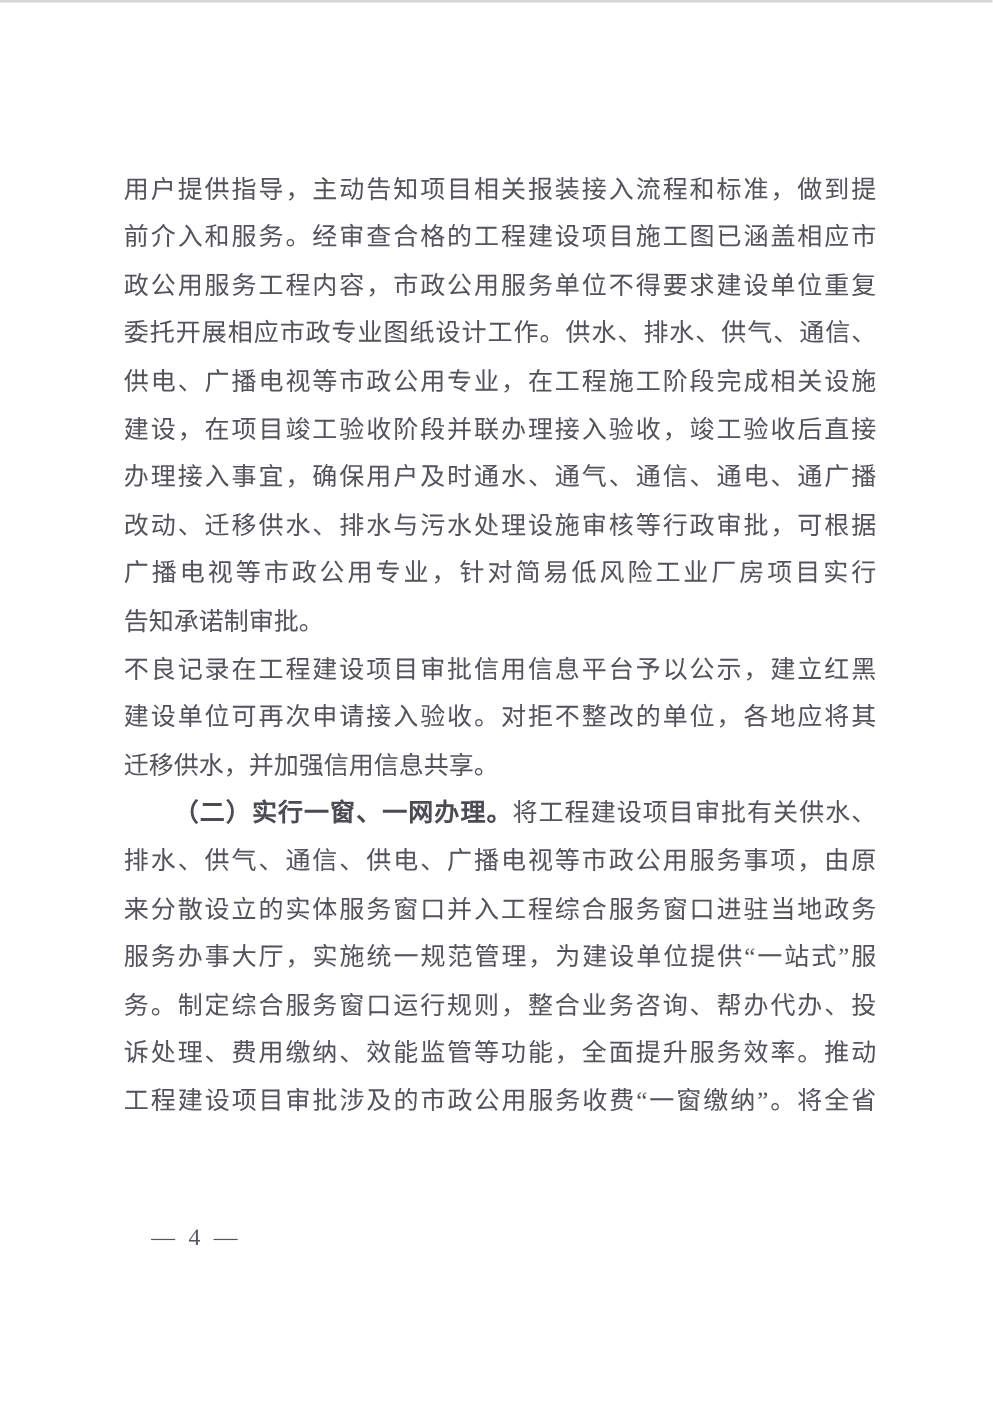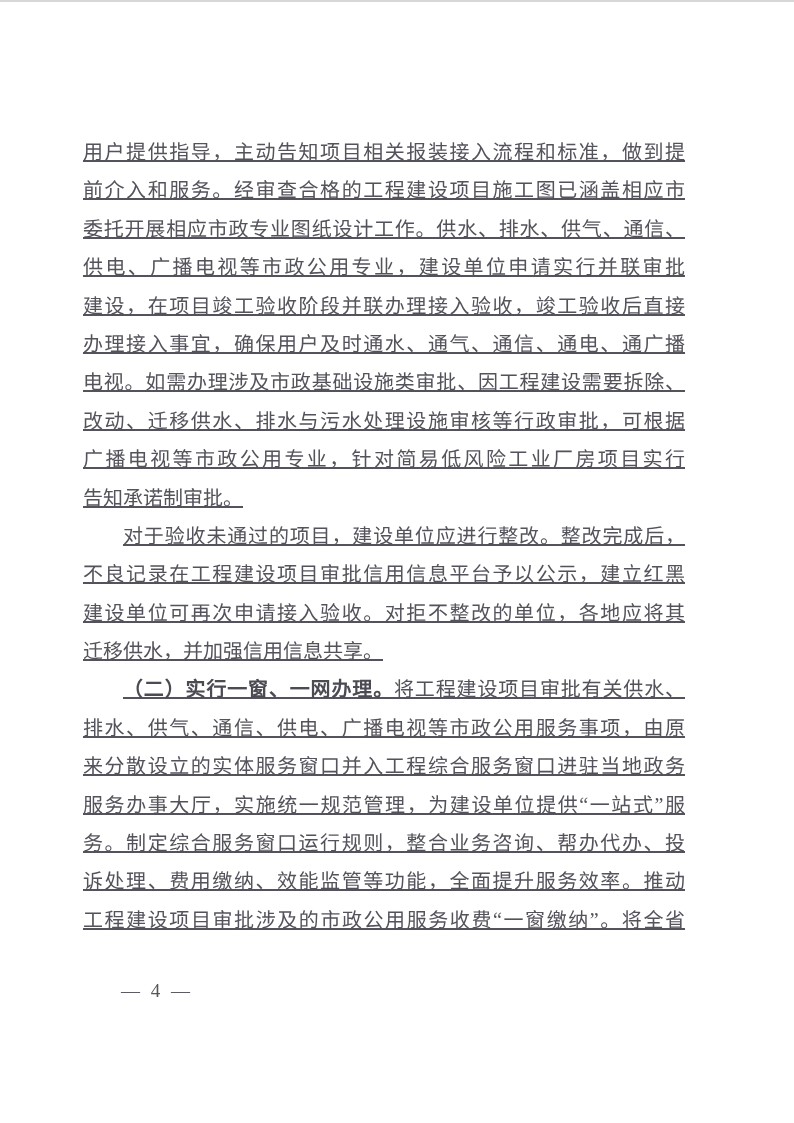--- a/index.html
+++ b/index.html
@@ -21,27 +21,26 @@
     background: #ffffff;
   }
   .scan-edge-top {
     position: absolute;
     top: 0; left: 0;
     width: 100%; height: 2px;
     background: #d7d7d7;
   }
   .text-block {
     position: absolute;
-    left: 83px;
+    left: 99px;
     top: 133px;
     width: 602px;
     color: #53535b;
     font-size: 20px;
     letter-spacing: 0;
-    text-decoration: underline;
   }
   .line {
     height: 38.4px;
     line-height: 38.4px;
     text-align: justify;
     text-align-last: justify;
     white-space: normal;
     overflow: hidden;
   }
   .line.indent {
@@ -68,29 +67,28 @@
 </head>
 <body>
 
 <div class="page">
   <div class="scan-edge-top"></div>
 
   <div class="text-block">
 
   <div class="line">用户提供指导，主动告知项目相关报装接入流程和标准，做到提</div>
       <div class="line">前介入和服务。经审查合格的工程建设项目施工图已涵盖相应市</div>
+      <div class="line">政公用服务工程内容，市政公用服务单位不得要求建设单位重复</div>
       <div class="line">委托开展相应市政专业图纸设计工作。供水、排水、供气、通信、</div>
-      <div class="line">供电、广播电视等市政公用专业，建设单位申请实行并联审批</div>
+      <div class="line">供电、广播电视等市政公用专业，在工程施工阶段完成相关设施</div>
       <div class="line">建设，在项目竣工验收阶段并联办理接入验收，竣工验收后直接</div>
       <div class="line">办理接入事宜，确保用户及时通水、通气、通信、通电、通广播</div>
-      <div class="line">电视。如需办理涉及市政基础设施类审批、因工程建设需要拆除、</div>
       <div class="line">改动、迁移供水、排水与污水处理设施审核等行政审批，可根据</div>
       <div class="line">广播电视等市政公用专业，针对简易低风险工业厂房项目实行</div>
       <div class="line para-end">告知承诺制审批。</div>
-      <div class="line indent">对于验收未通过的项目，建设单位应进行整改。整改完成后，</div>
       <div class="line">不良记录在工程建设项目审批信用信息平台予以公示，建立红黑</div>
       <div class="line">建设单位可再次申请接入验收。对拒不整改的单位，各地应将其</div>
       <div class="line para-end">迁移供水，并加强信用信息共享。</div>
       <div class="line indent"><span class="bold-lead">（二）实行一窗、一网办理。</span>将工程建设项目审批有关供水、</div>
       <div class="line">排水、供气、通信、供电、广播电视等市政公用服务事项，由原</div>
       <div class="line">来分散设立的实体服务窗口并入工程综合服务窗口进驻当地政务</div>
       <div class="line">服务办事大厅，实施统一规范管理，为建设单位提供“一站式”服</div>
       <div class="line">务。制定综合服务窗口运行规则，整合业务咨询、帮办代办、投</div>
       <div class="line">诉处理、费用缴纳、效能监管等功能，全面提升服务效率。推动</div>
       <div class="line">工程建设项目审批涉及的市政公用服务收费“一窗缴纳”。将全省</div>

